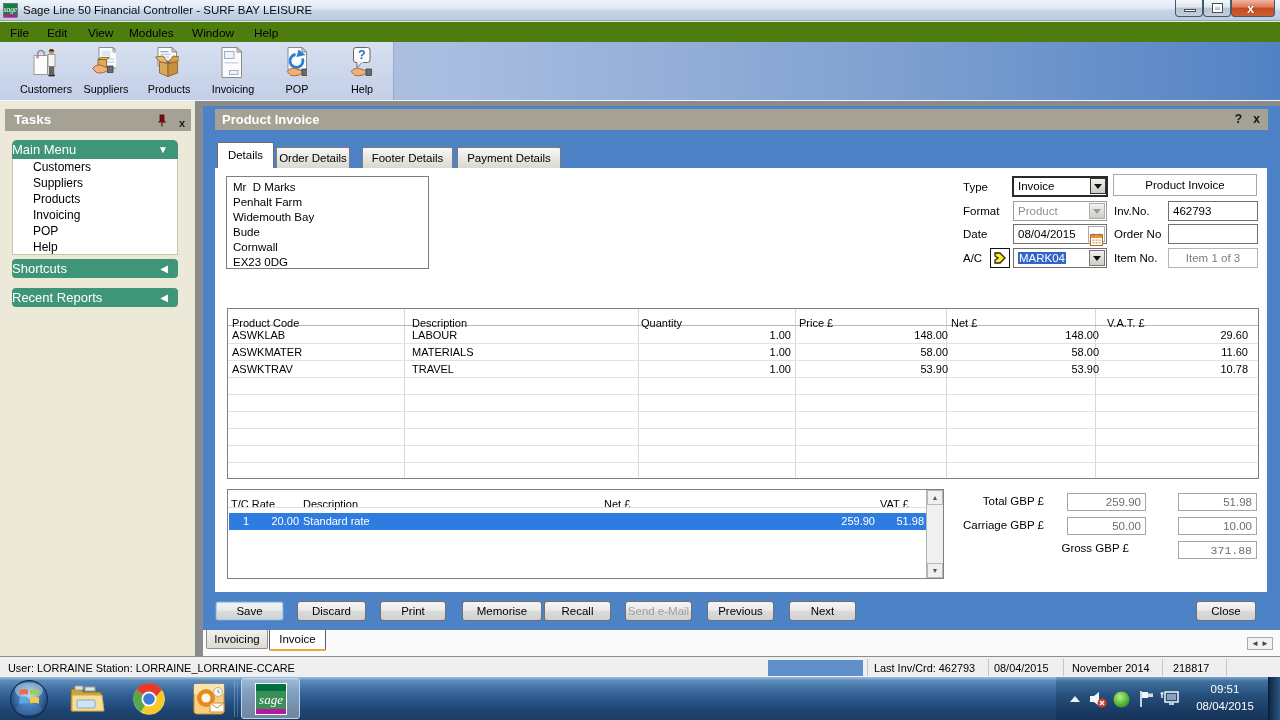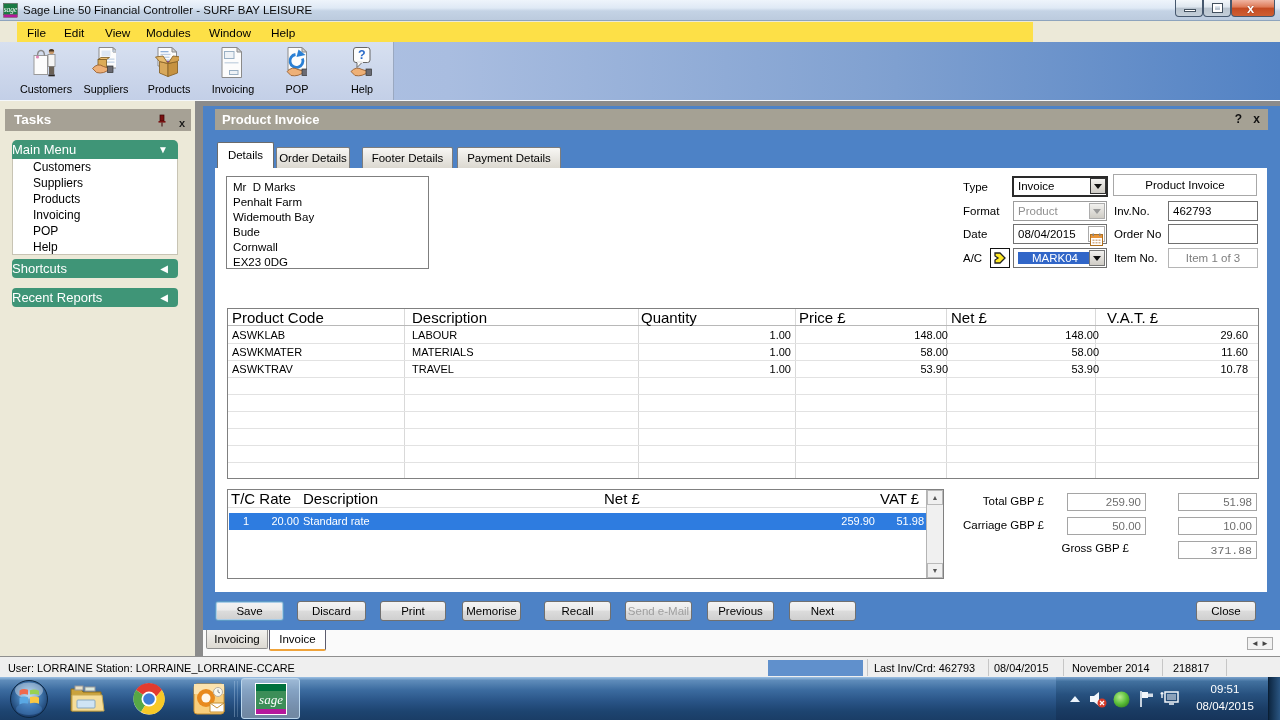--- a/index.html
+++ b/index.html
@@ -14,21 +14,21 @@
 #tb-title { left:23px; top:4px; font-size:11.5px; color:#0c0c0c; }
 .capbtn { top:0px; height:17px; border:1px solid #46586e; border-top:none; border-radius:0 0 4px 4px; }
 #btn-min { left:1175px; width:28px; background:linear-gradient(#f4f8fb 0%, #dde6ee 45%, #b9c4cf 50%, #c4cfd9 100%); }
 #btn-max { left:1203px; width:28px; background:linear-gradient(#f4f8fb 0%, #dde6ee 45%, #b9c4cf 50%, #c4cfd9 100%); }
 #btn-close { left:1231px; width:44px; background:linear-gradient(#f0b5a2 0%, #dd7855 45%, #c44a22 50%, #cf5e31 100%); }
 #btn-min .g { position:absolute; left:8px; top:9px; width:12px; height:3px; background:#fff; border:1px solid #42505e; }
 #btn-max .g { position:absolute; left:9px; top:4px; width:9px; height:8px; background:transparent; border:2px solid #fff; outline:1px solid #42505e; }
 #btn-close .g { position:absolute; left:15px; top:1px; color:#fff; font-size:13px; font-weight:bold; text-shadow:0 0 1px #5e1000; }
 
 
-#menubar { left:17px; top:22px; width:1016px; height:20px; background:#fde047; }
+#menubar { left:0; top:22px; width:1280px; height:20px; background:#4d7c0f; }
 #menubar span { position:absolute; top:4px; font-size:11.8px; }
 
 
 #toolbar { left:0; top:42px; width:1280px; height:58px;
   background:linear-gradient(to right, #b9c9e6 0%, #a9bde0 35%, #7fa0d0 70%, #5282c4 100%); }
 #toolbar-left { left:0; top:42px; width:394px; height:58px;
   background:linear-gradient(#d7e0f0, #c3cfe7); border-right:1px solid #9aa8c0; }
 #toolbar-bottom { left:0; top:100px; width:1280px; height:2px; background:#f5f8fb; }
 .tbtn { position:absolute; top:44px; width:58px; height:54px; text-align:center; }
 .tbtn .lbl { position:absolute; left:-10px; right:-10px; bottom:3px; font-size:10.8px; }
@@ -67,21 +67,21 @@
 .fbox { position:absolute; background:#fff; border:1px solid #707070; height:20px; font-size:11.5px; }
 .combo-btn { position:absolute; right:1px; top:1px; width:16px; height:16px; background:linear-gradient(#f2f1ef,#cfccc5); border:1px solid #777; text-align:center; }
 .combo-btn svg { margin-top:5px; }
 .ftext { position:absolute; left:4px; top:3px; }
 
 
 #grid { left:227px; top:308px; width:1032px; height:171px; border:1px solid #808080; background:#fff; }
 .gv { position:absolute; top:0; bottom:0; width:1px; background:#d9d9d9; }
 .gh { position:absolute; left:0; right:0; height:1px; background:#e2e2e2; }
 #grid .hdr { position:absolute; top:0; left:0; right:0; height:17px; border-bottom:1px solid #b8b8b8; }
-.gc { position:absolute; font-size:15px; top:0; }
+.gc { position:absolute; font-size:11px; top:8px; }
 .grow { position:absolute; left:0; right:0; height:17px; }
 .grow div { position:absolute; top:2px; font-size:11px; }
 
 
 #tctab { left:227px; top:489px; width:717px; height:90px; border:1px solid #808080; background:#fff; }
 #tcscroll { position:absolute; right:0; top:0; width:17px; height:88px; background:#f0f0f0; border-left:1px solid #b4b4b4; }
 .sbtn { position:absolute; left:0px; width:16px; height:15px; background:#f0f0f0; border:1px solid #b9b9b9; color:#555; font-size:7px; text-align:center; line-height:14px; }
 #tcrow { position:absolute; left:1px; top:23px; width:698px; height:17px; background:#2e7ce0; color:#fff; }
 #tcrow div { position:absolute; top:2px; }
 
@@ -299,21 +299,21 @@
     </div>
   </div>
 
   <div class="fbox" style="left:990px; top:248px; width:20px; border:1px solid #111;">
     <svg width="12" height="12" style="position:absolute; left:3px; top:3px;">
         <path d="M1 1 L6 1 L11 6 L6 11 L1 11 L1 8 L4 6 L1 4 Z" fill="#ffe926" stroke="#222" stroke-width="1.3"></path>
       </svg>
   </div>
 
   <div class="fbox" style="left:1013px; top:248px; width:94px;">
-    <div class="ftext" style="background:#3166c8; color:#fff; padding:0 14px;">MARK04</div>
+    <div class="ftext" style="background:#3166c8; color:#fff; padding:0 1px;">MARK04</div>
     <div class="combo-btn"><svg width="8" height="5">
           <path d="M0 0 L8 0 L4 5 Z" fill="#111"></path>
         </svg></div>
   </div>
 
   <div class="fbox" style="left:1113px; top:174px; width:144px; height:22px; border-color:#a8a8a8; text-align:center; line-height:20px;">Product Invoice</div>
   <div class="flabel" style="left:1114px; top:205px;">Inv.No.</div>
   <div class="fbox" style="left:1168px; top:201px; width:90px;">
       <div class="ftext">462793</div>
     </div>
@@ -401,21 +401,21 @@
   <div class="tlabel" style="left:1029px; top:542px; width:100px;">Gross GBP £</div>
   <div class="tbox" style="left:1067px; top:493px;">259.90</div>
   <div class="tbox" style="left:1178px; top:493px;">51.98</div>
   <div class="tbox" style="left:1067px; top:517px;">50.00</div>
   <div class="tbox" style="left:1178px; top:517px;">10.00</div>
   <div class="tbox" style="left:1178px; top:541px;font-family:Liberation Mono, monospace;">371.88</div>
 
   <div class="wbtn" style="left:215px; width:69px; border-color:#5d9ac5; box-shadow:0 0 0 1px #aacde8 inset;">Save</div>
   <div class="wbtn" style="left:297px; width:69px;">Discard</div>
   <div class="wbtn" style="left:380px; width:66px;">Print</div>
-  <div class="wbtn" style="left:462px; width:59px;">Memorise</div>
+  <div class="wbtn" style="left:462px; width:80px;">Memorise</div>
   <div class="wbtn" style="left:544px; width:67px;">Recall</div>
   <div class="wbtn" style="left:625px; width:67px; color:#9f9f9f;">Send e-Mail</div>
   <div class="wbtn" style="left:707px; width:67px;">Previous</div>
   <div class="wbtn" style="left:789px; width:67px;">Next</div>
   <div class="wbtn" style="left:1196px; width:60px;">Close</div>
 </div>
 
 <div class="abs" id="btabs">
   <div class="btab" style="left:3px; width:62px;">Invoicing</div>
   <div class="btab" id="btab2" style="left:66px; width:57px;">Invoice</div>

